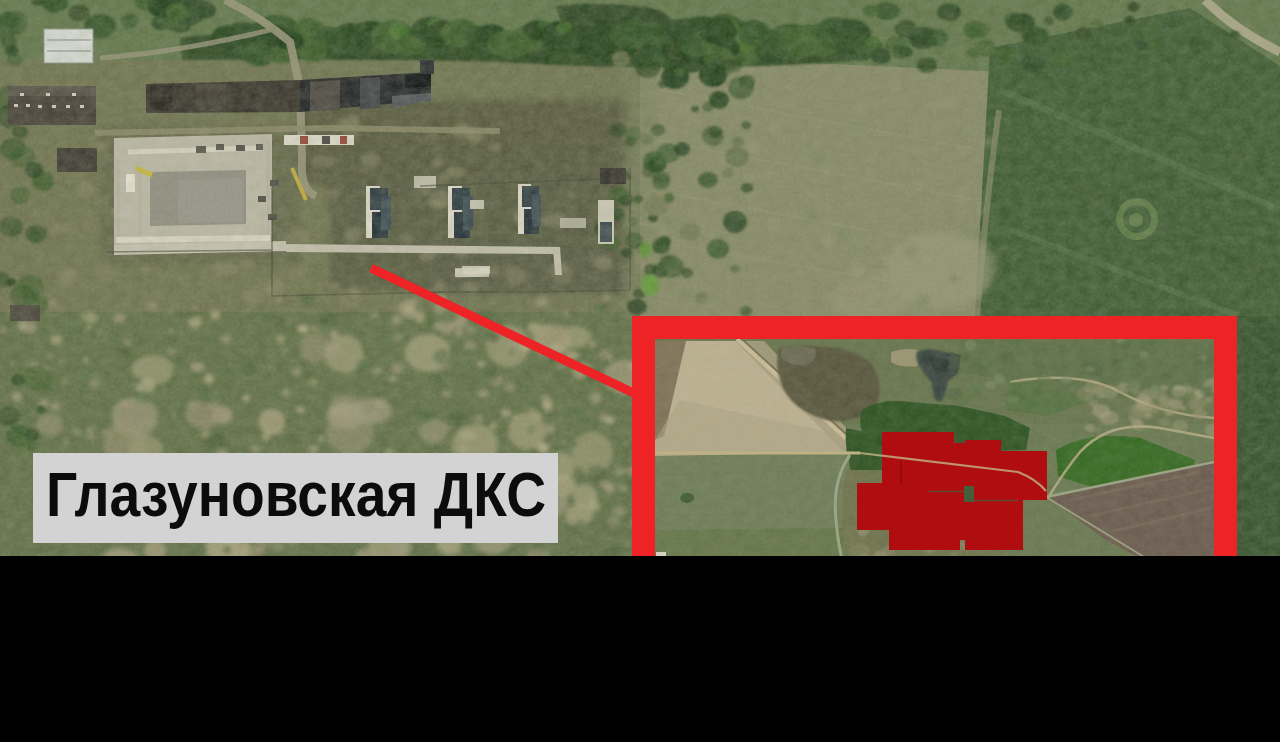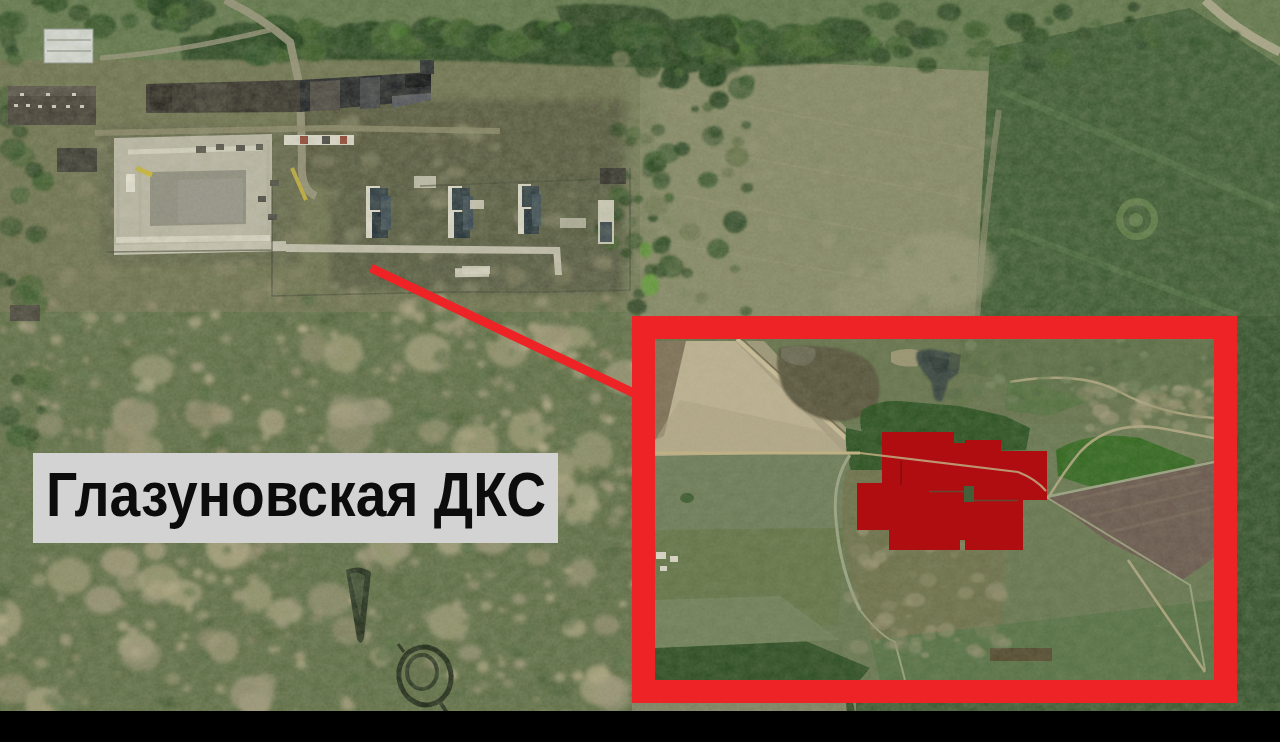--- a/index.html
+++ b/index.html
@@ -1,16 +1,16 @@
 <!DOCTYPE html>
 <html><head>
 <meta charset="utf-8">
 <style>
 html,body{margin:0;padding:0;background:#000;}
-#stage{position:relative;width:1280px;height:711px;overflow:hidden;font-family:"Liberation Sans",sans-serif;}
+#stage{position:relative;width:1280px;height:556px;overflow:hidden;font-family:"Liberation Sans",sans-serif;}
 </style>
 </head>
 <body>
 <div id="stage">
 <svg width="1280" height="742" viewBox="0 0 1280 742">
 <defs>
 <filter id="grain" x="-5%" y="-5%" width="110%" height="110%">
   <feTurbulence type="fractalNoise" baseFrequency="0.09 0.11" numOctaves="4" seed="7" result="n"></feTurbulence>
   <feColorMatrix in="n" type="matrix" values="0 0 0 0 0.32  0 0 0 0 0.36  0 0 0 0 0.22  0 0 0 1.4 -0.2"></feColorMatrix>
   <feComposite operator="in" in2="SourceGraphic"></feComposite>

